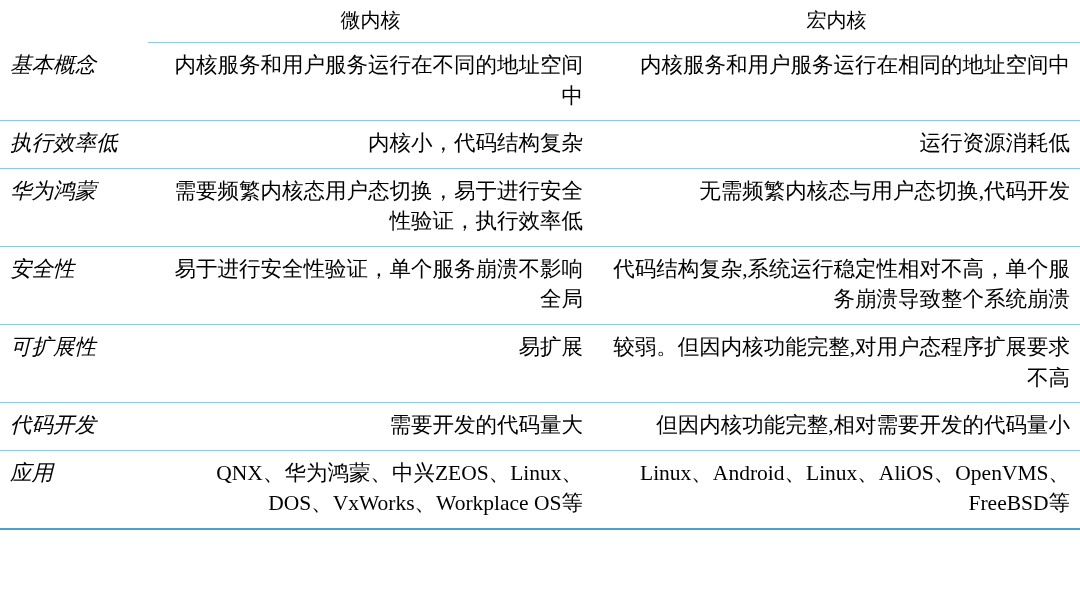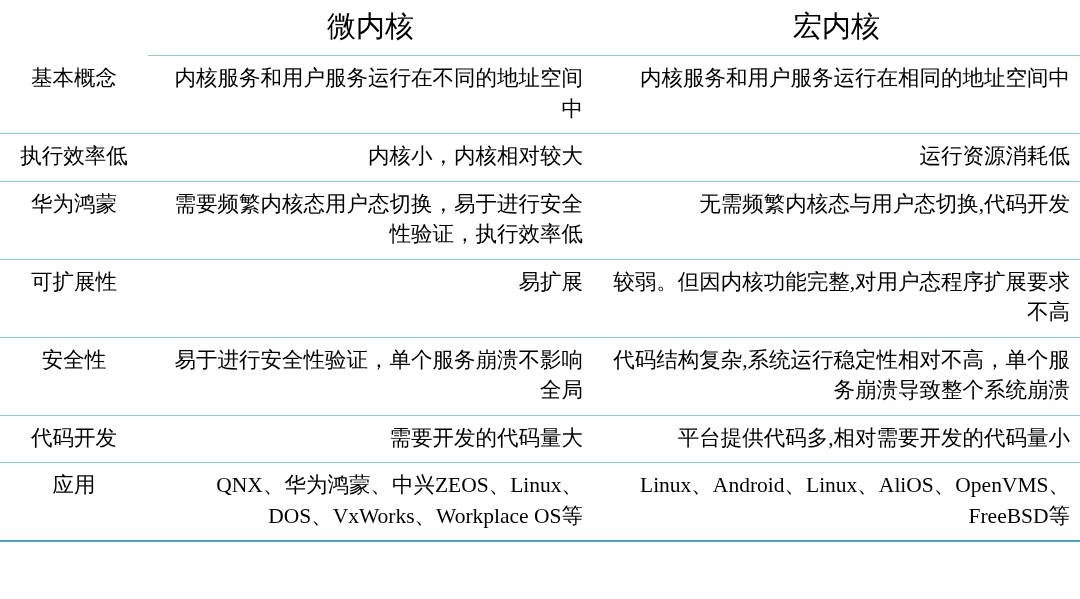--- a/index.html
+++ b/index.html
@@ -33,29 +33,29 @@
     vertical-align: top;
     padding: 7px 10px 9px 10px;
     line-height: 1.42;
     font-weight: normal;
   }
   
   tr.head th {
     text-align: center;
     padding-top: 6px;
     padding-bottom: 8px;
-    font-size: 29px;
+    font-size: 20px;
   }
   tr.head th.blank { border: none; }
   .rule-bot td, .rule-bot th { border-bottom: 1.5px solid #8fc7dd; }
   .rule-thick-bot td, .rule-thick-bot th { border-bottom: 2.2px solid #4ba3c7; }
 
   td.label {
-    text-align: center;
     white-space: nowrap;
+    font-style: italic;
   }
   td.cell {
     text-align: right;
   }
 </style>
 </head>
 <body>
 
 <div class="table-wrap">
   <table class="cmp">
@@ -72,46 +72,46 @@
       </tr>
 
       <tr class="rule-bot">
         <td class="label">基本概念</td>
         <td class="cell">内核服务和用户服务运行在不同的地址空间中</td>
         <td class="cell">内核服务和用户服务运行在相同的地址空间中</td>
       </tr>
 
       <tr class="rule-bot">
         <td class="label">执行效率低</td>
-        <td class="cell">内核小，内核相对较大</td>
+        <td class="cell">内核小，代码结构复杂</td>
         <td class="cell">运行资源消耗低</td>
       </tr>
 
       <tr class="rule-bot">
         <td class="label">华为鸿蒙</td>
         <td class="cell">需要频繁内核态用户态切换，易于进行安全性验证，执行效率低</td>
         <td class="cell">无需频繁内核态与用户态切换,代码开发</td>
       </tr>
 
       <tr class="rule-bot">
+        <td class="label">安全性</td>
+        <td class="cell">易于进行安全性验证，单个服务崩溃不影响全局</td>
+        <td class="cell">代码结构复杂,系统运行稳定性相对不高，单个服务崩溃导致整个系统崩溃</td>
+      </tr>
+
+      <tr class="rule-bot">
         <td class="label">可扩展性</td>
         <td class="cell">易扩展</td>
         <td class="cell">较弱。但因内核功能完整,对用户态程序扩展要求不高</td>
       </tr>
 
       <tr class="rule-bot">
-        <td class="label">安全性</td>
-        <td class="cell">易于进行安全性验证，单个服务崩溃不影响全局</td>
-        <td class="cell">代码结构复杂,系统运行稳定性相对不高，单个服务崩溃导致整个系统崩溃</td>
-      </tr>
-
-      <tr class="rule-bot">
         <td class="label">代码开发</td>
         <td class="cell">需要开发的代码量大</td>
-        <td class="cell">平台提供代码多,相对需要开发的代码量小</td>
+        <td class="cell">但因内核功能完整,相对需要开发的代码量小</td>
       </tr>
 
       <tr class="rule-thick-bot">
         <td class="label">应用</td>
         <td class="cell">QNX、华为鸿蒙、中兴ZEOS、Linux、DOS、VxWorks、Workplace OS等</td>
         <td class="cell">Linux、Android、Linux、AliOS、OpenVMS、FreeBSD等</td>
       </tr>
     </tbody>
   </table>
 </div>

